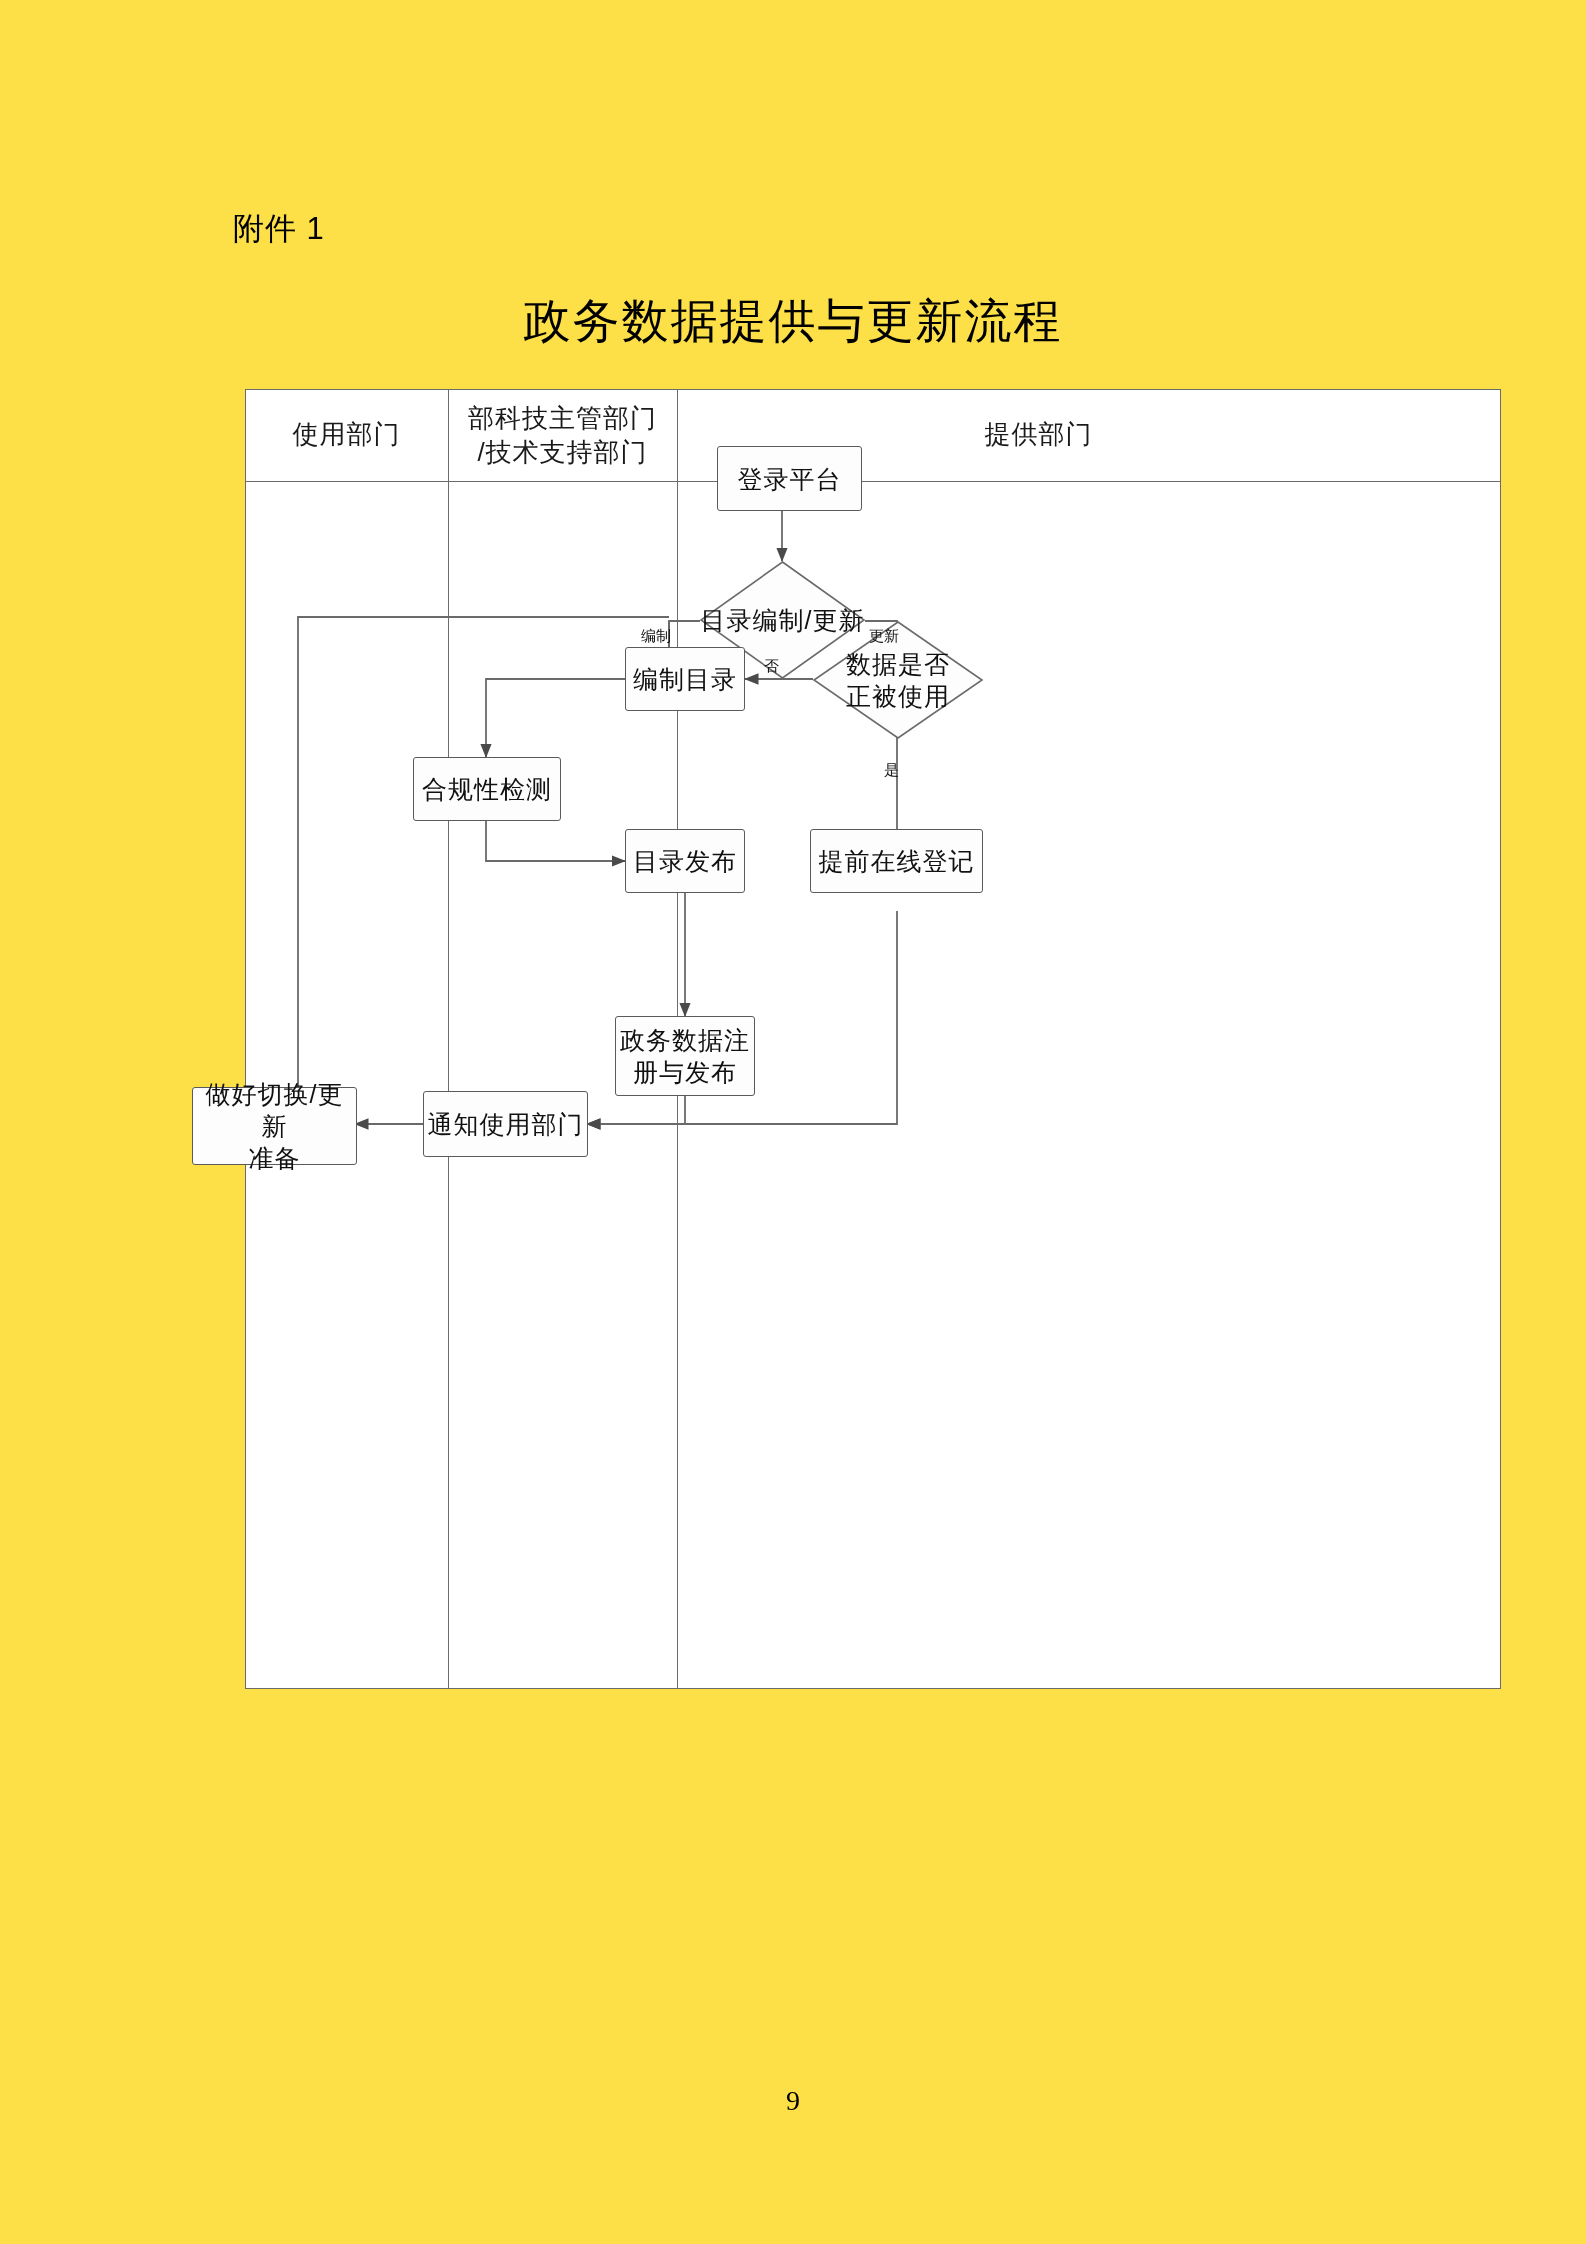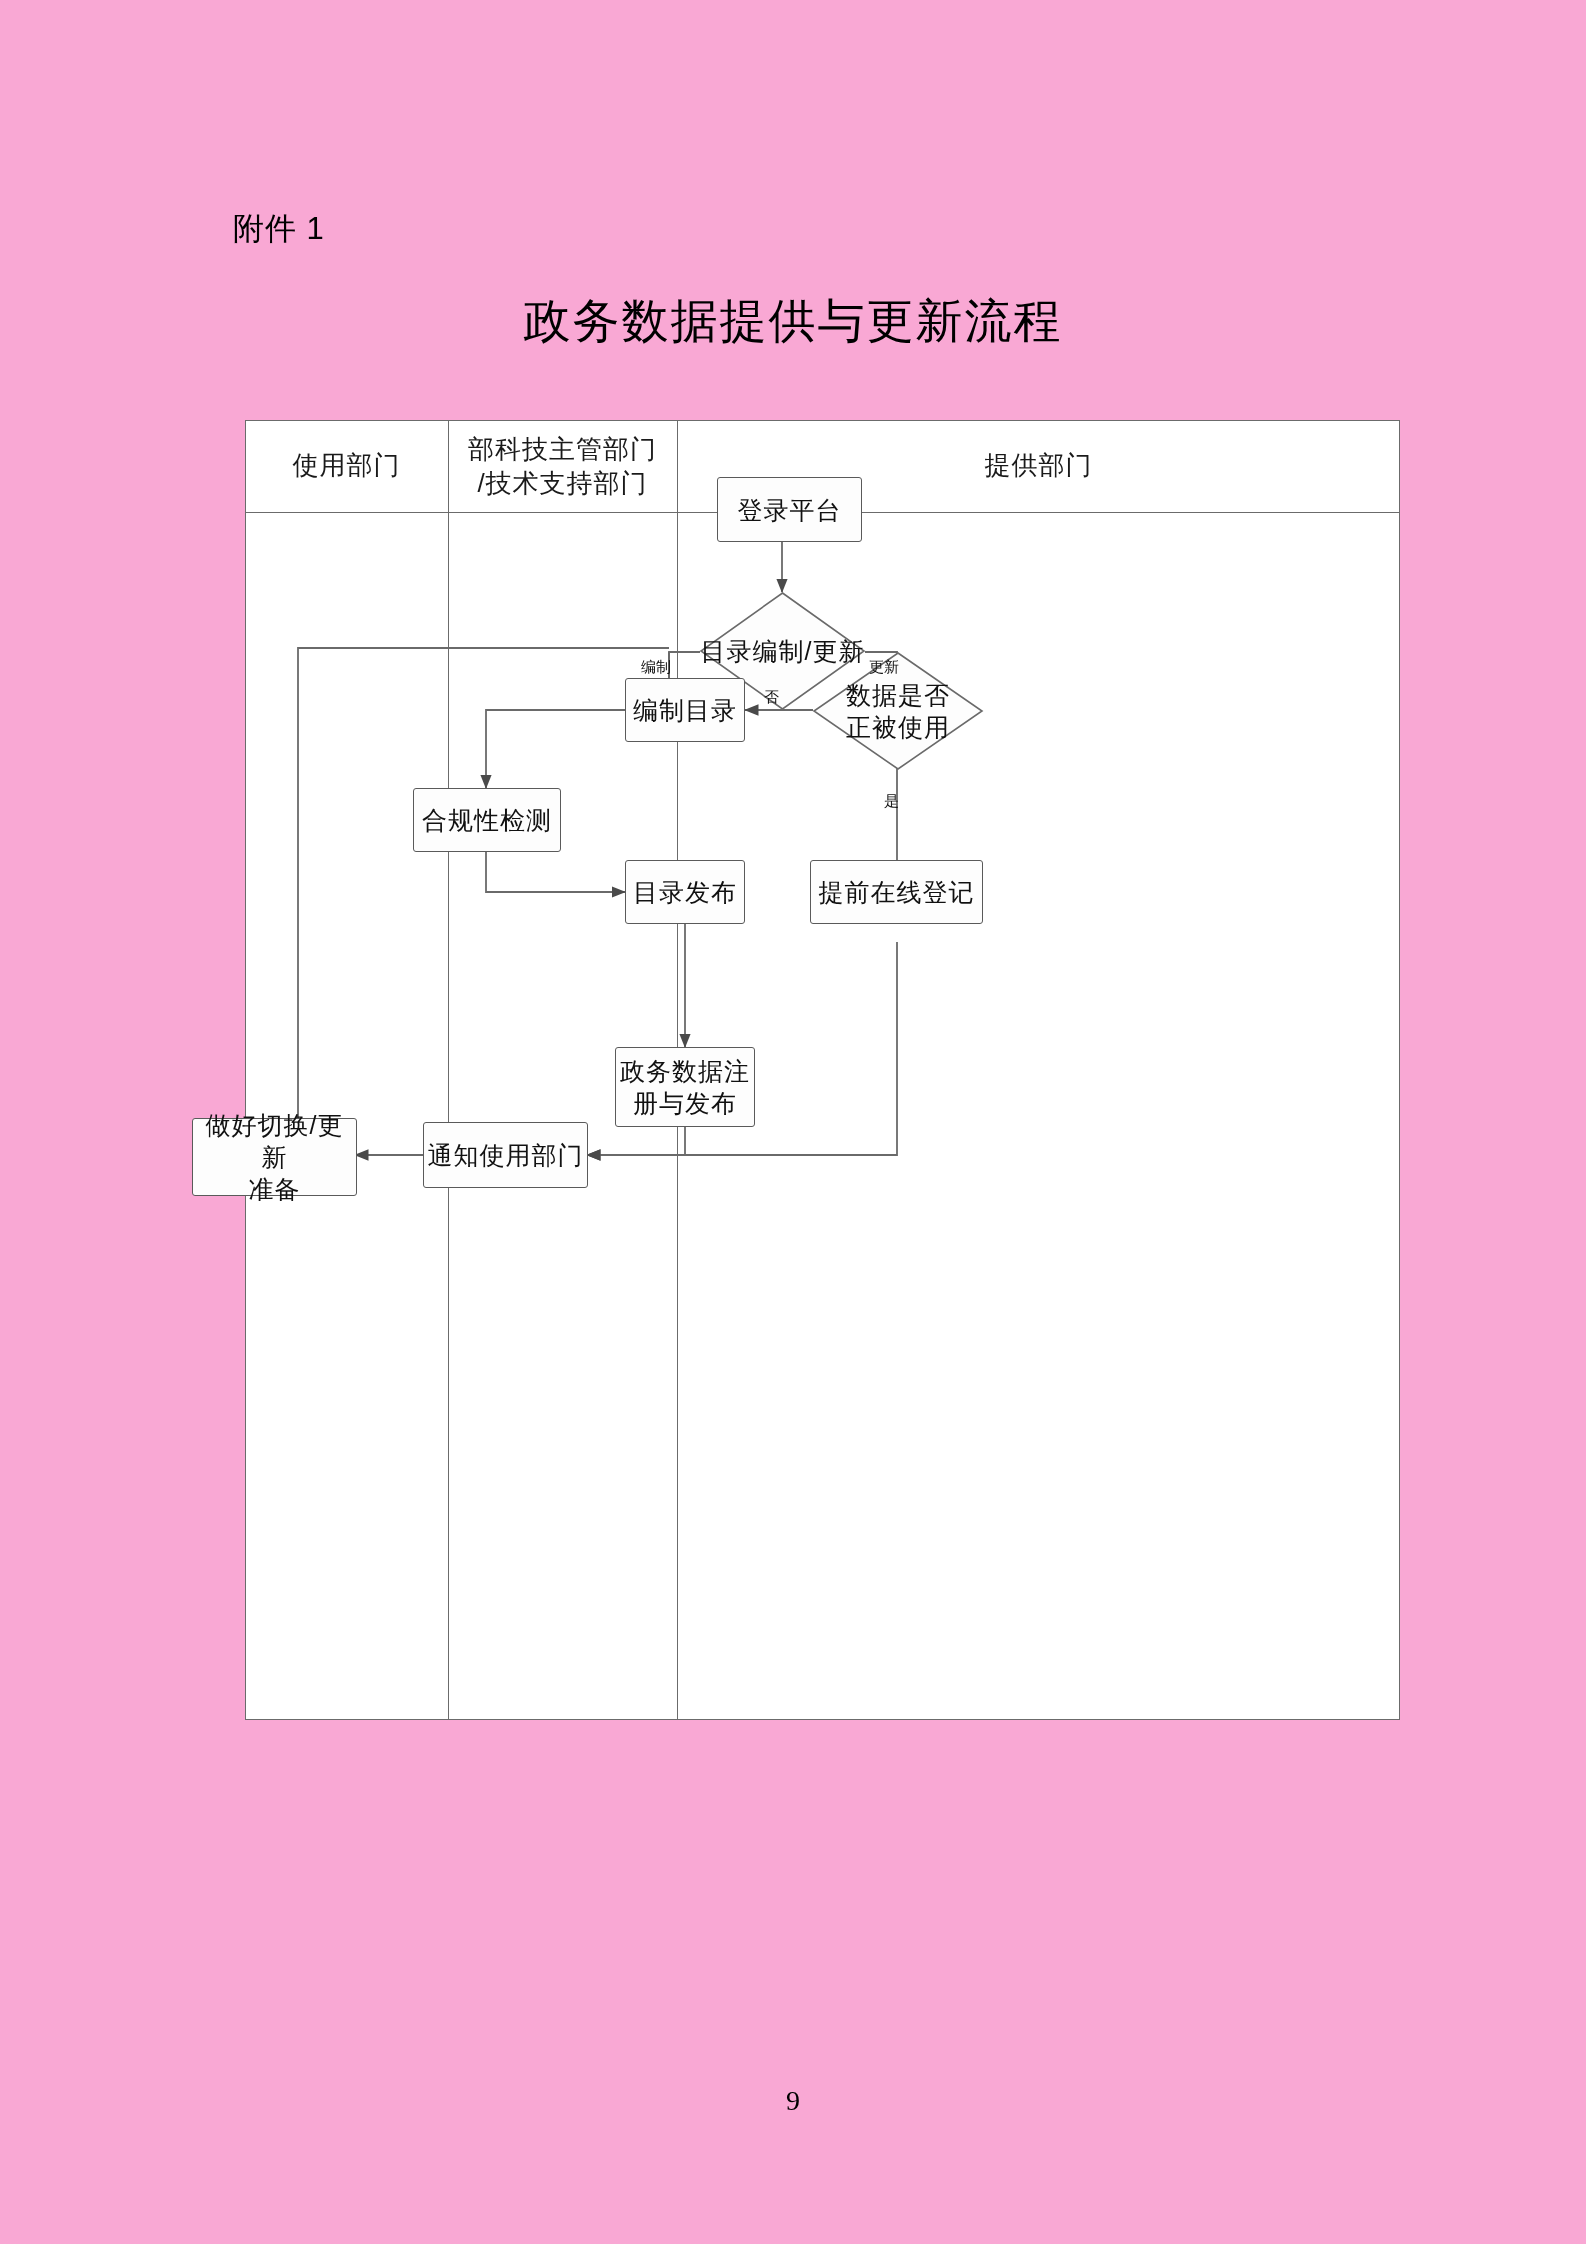--- a/index.html
+++ b/index.html
@@ -8,21 +8,21 @@
     background: #ffffff;
   }
   body {
     font-family: "Liberation Sans", "DejaVu Sans", sans-serif;
     color: #000000;
   }
   #page {
     position: relative;
     width: 1586px;
     height: 2244px;
-    background: #f9a8d4;
+    background: #fde047;
     overflow: hidden;
   }
   .attachment-label {
     position: absolute;
     left: 233px;
     top: 208px;
     font-size: 31px;
     letter-spacing: 1px;
     color: #000;
     white-space: nowrap;
@@ -46,22 +46,22 @@
     text-align: center;
     font-size: 28px;
     font-family: "Liberation Serif", "DejaVu Serif", serif;
     color: #000;
   }
 
   
   #chart-frame {
     position: absolute;
     left: 245px;
-    top: 420px;
-    width: 1155px;
+    top: 389px;
+    width: 1256px;
     height: 1300px;
   }
   .lane-outer {
     position: absolute;
     left: 0; top: 0;
     width: 100%; height: 100%;
     border: 1.5px solid #6b6b6b;
     box-sizing: border-box;
     background: #ffffff;
   }

